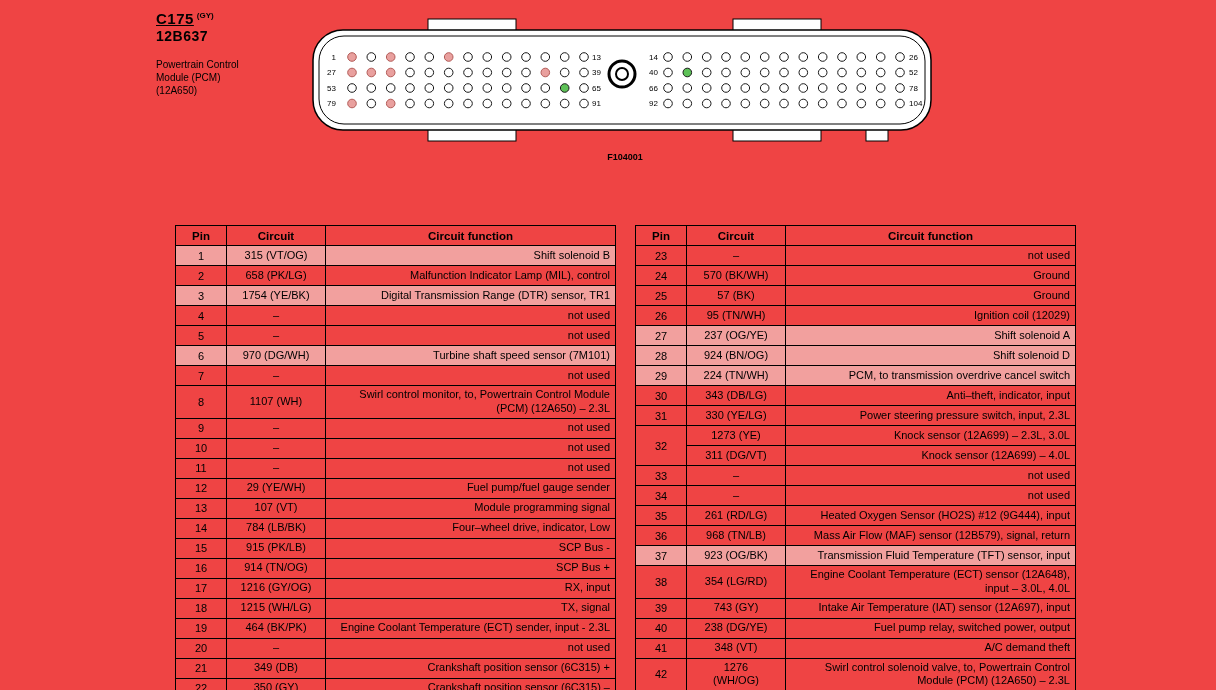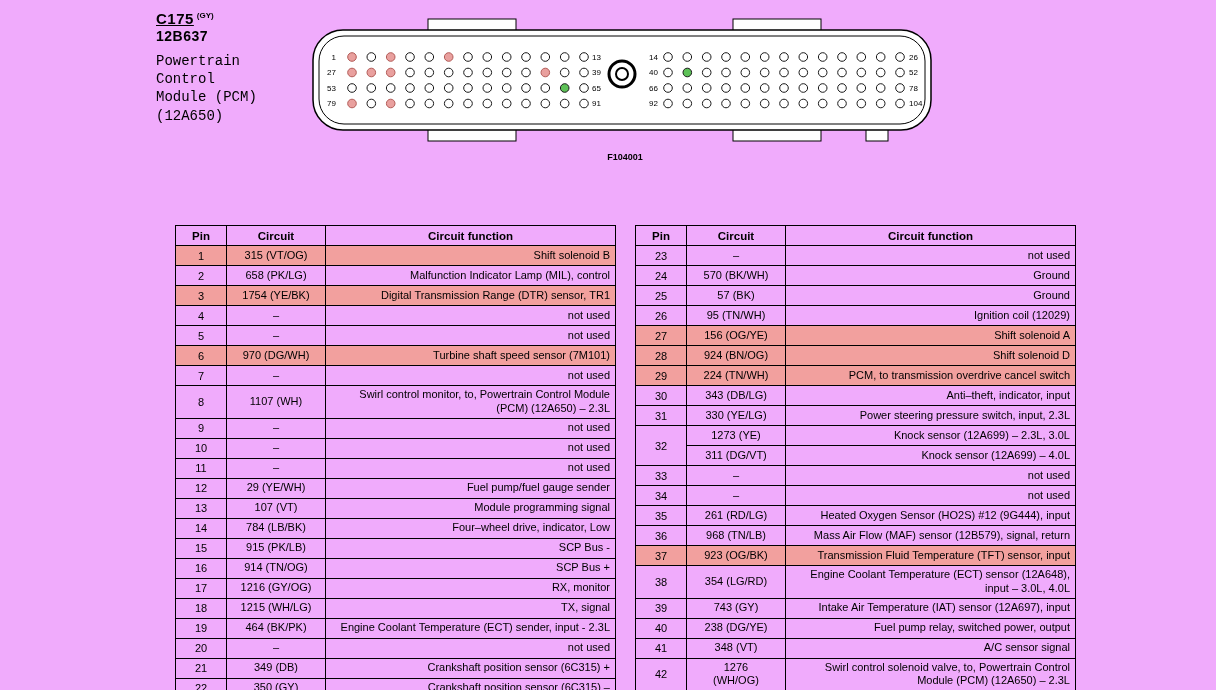--- a/index.html
+++ b/index.html
@@ -1,25 +1,25 @@
 <!DOCTYPE html>
 <html style="--hl: #f2a09e;"><head>
 <meta charset="utf-8">
 <style>
   html,body { margin:0; padding:0; background:#ffffff; }
   .page {
-    position:relative; width:1216px; height:690px; background:#f0abfc;
+    position:relative; width:1216px; height:690px; background:#ef4444;
     font-family:"Liberation Sans", sans-serif; color:#000; overflow:hidden;
   }
   
   .hdr { position:absolute; left:156px; top:10px; width:150px; }
   .cid { font-size:15px; font-weight:bold; text-decoration:underline; display:inline-block; letter-spacing:0.5px; }
   .csuf { font-size:8px; font-weight:bold; vertical-align:super; margin-left:3px; }
   .pn  { font-size:14px; font-weight:bold; letter-spacing:0.5px; }
-  .mod { font-size:14px; margin-top:8px; white-space:pre-line; line-height:1.3;font-family:Liberation Mono, monospace; }
+  .mod { font-size:10px; margin-top:14px; white-space:pre-line; line-height:1.3; }
   .figlabel { position:absolute; left:565px; top:152px; width:120px; text-align:center; font-size:9px;font-weight:bold; }
   svg.connector { position:absolute; left:0; top:0; }
   
   .tbl { position:absolute; top:193px; }
   #table-left  { left:175px; width:441px; }
   #table-right { left:635px; width:441px; }
   table { border-collapse:collapse; width:100%; font-size:11px; table-layout:fixed;margin-top:32px; }
   th, td { border:1px solid #000; padding:2px 5px; vertical-align:middle; }
   th { font-weight:bold; text-align:center; height:15px; font-size:11.5px; }
   th.pin { width:40px; } th.circuit { width:88px; }
@@ -271,21 +271,21 @@
             <td class="func">SCP Bus -</td>
           </tr>
           <tr>
             <td class="pin" rowspan="1">16</td>
             <td class="circuit">914 (TN/OG)</td>
             <td class="func">SCP Bus +</td>
           </tr>
           <tr>
             <td class="pin" rowspan="1">17</td>
             <td class="circuit">1216 (GY/OG)</td>
-            <td class="func">RX, monitor</td>
+            <td class="func">RX, input</td>
           </tr>
           <tr>
             <td class="pin" rowspan="1">18</td>
             <td class="circuit">1215 (WH/LG)</td>
             <td class="func">TX, signal</td>
           </tr>
           <tr>
             <td class="pin" rowspan="1">19</td>
             <td class="circuit">464 (BK/PK)</td>
             <td class="func">Engine Coolant Temperature (ECT) sender, input - 2.3L</td>
@@ -333,21 +333,21 @@
             <td class="circuit">57 (BK)</td>
             <td class="func">Ground</td>
           </tr>
           <tr>
             <td class="pin" rowspan="1">26</td>
             <td class="circuit">95 (TN/WH)</td>
             <td class="func">Ignition coil (12029)</td>
           </tr>
           <tr class="hl">
             <td class="pin" rowspan="1">27</td>
-            <td class="circuit">156 (OG/YE)</td>
+            <td class="circuit">237 (OG/YE)</td>
             <td class="func">Shift solenoid A</td>
           </tr>
           <tr class="hl">
             <td class="pin" rowspan="1">28</td>
             <td class="circuit">924 (BN/OG)</td>
             <td class="func">Shift solenoid D</td>
           </tr>
           <tr class="hl">
             <td class="pin" rowspan="1">29</td>
             <td class="circuit">224 (TN/WH)</td>
@@ -409,21 +409,21 @@
             <td class="func">Intake Air Temperature (IAT) sensor (12A697), input</td>
           </tr>
           <tr>
             <td class="pin" rowspan="1">40</td>
             <td class="circuit">238 (DG/YE)</td>
             <td class="func">Fuel pump relay, switched power, output</td>
           </tr>
           <tr>
             <td class="pin" rowspan="1">41</td>
             <td class="circuit">348 (VT)</td>
-            <td class="func">A/C sensor signal</td>
+            <td class="func">A/C demand theft</td>
           </tr>
           <tr>
             <td class="pin" rowspan="1">42</td>
             <td class="circuit">1276
 (WH/OG)</td>
             <td class="func">Swirl control solenoid valve, to, Powertrain Control
 Module (PCM) (12A650) – 2.3L</td>
           </tr>
         </tbody>
       </table>

